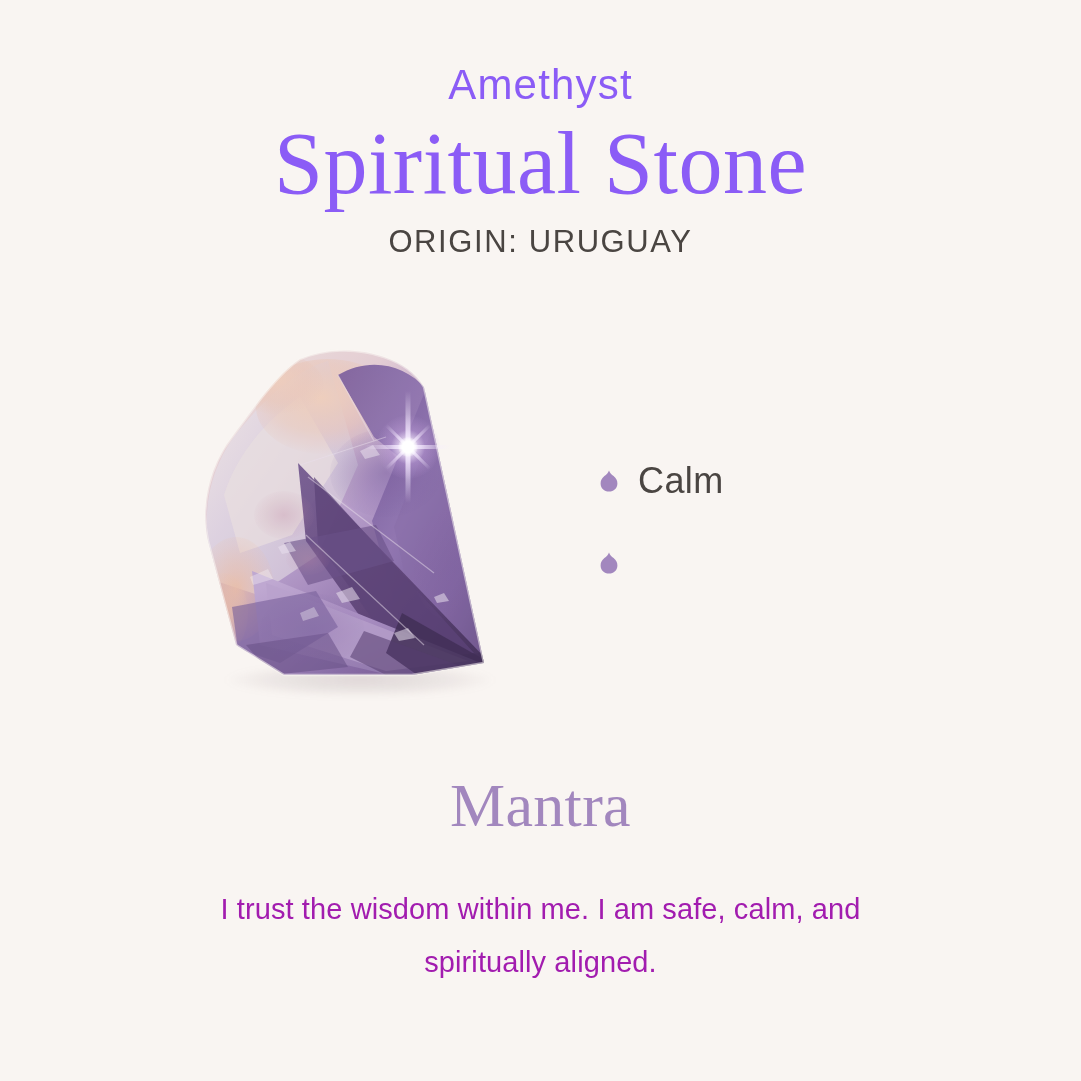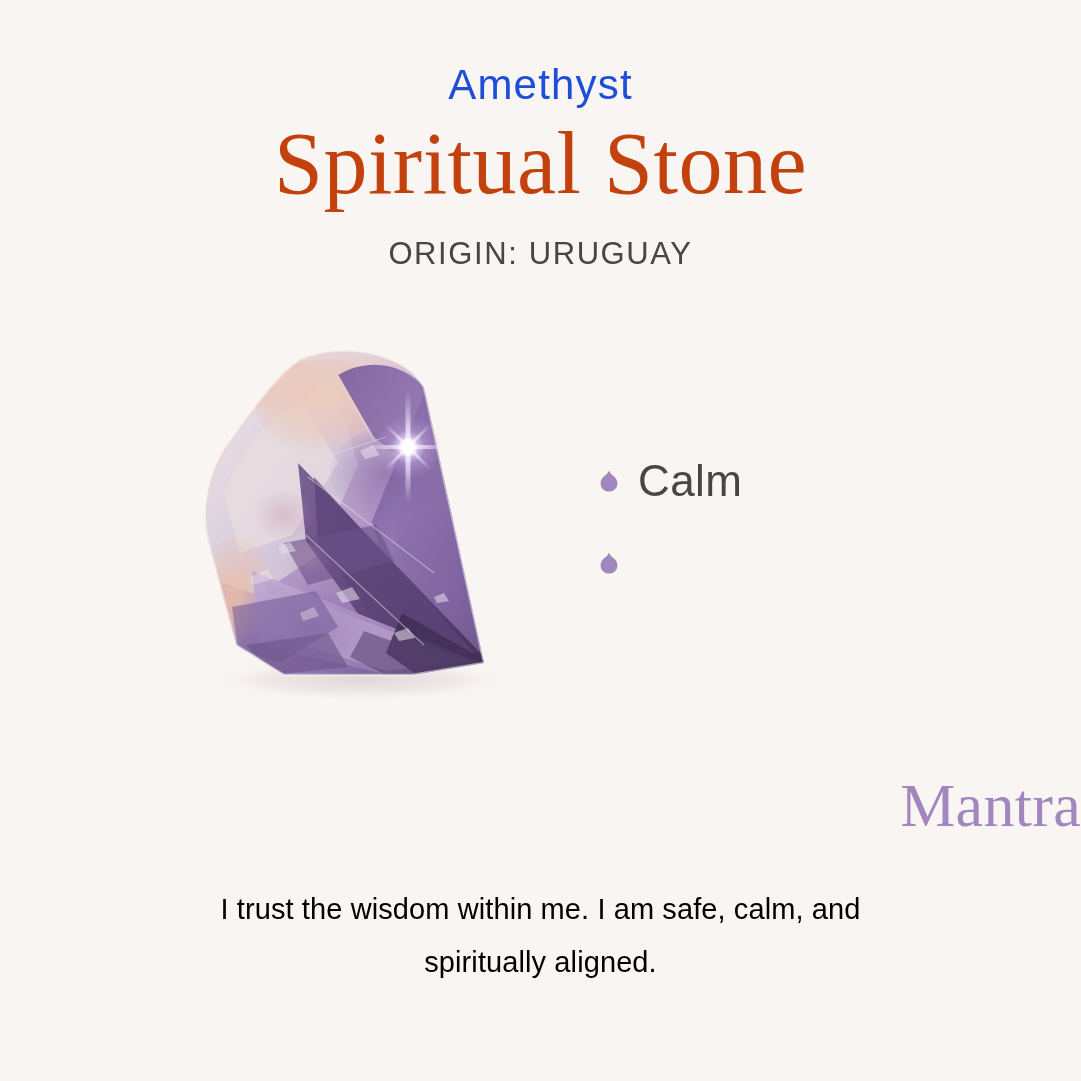--- a/index.html
+++ b/index.html
@@ -28,34 +28,34 @@
     left: 0;
     width: 1081px;
     text-align: center;
   }
   .stone-name {
     margin-top: 62px;
     font-family: "Liberation Sans", sans-serif;
     font-weight: 300;
     font-size: 42px;
     letter-spacing: 1.2px;
-    color: #1d4ed8;
+    color: #8b5cf6;
     line-height: 1.1;
   }
   .stone-title {
     margin-top: 8px;
     font-family: "Liberation Serif", serif;
     font-weight: 400;
     font-size: 88px;
     letter-spacing: 0.5px;
-    color: #c2410c;
+    color: #8b5cf6;
     line-height: 1.08;
   }
   .stone-origin {
-    margin-top: 26px;
+    margin-top: 14px;
     font-family: "Liberation Sans", sans-serif;
     font-weight: 300;
     font-size: 31px;
     letter-spacing: 1.6px;
     color: #4a4542;
     line-height: 1.1;
   }
 
   
   .middle {
@@ -150,21 +150,21 @@
     width: 26px;
     height: 28px;
     flex: 0 0 26px;
     display: flex;
     align-items: center;
     justify-content: flex-start;
   }
   .prop-label {
     font-family: "Liberation Sans", sans-serif;
     font-weight: 300;
-    font-size: 44px;
+    font-size: 36px;
     letter-spacing: 0.4px;
     color: #4a4542;
     margin-left: 12px;
     line-height: 1;
   }
 
   
   .mantra {
     position: absolute;
     top: 770px;
@@ -172,30 +172,29 @@
     width: 1081px;
     text-align: center;
   }
   .mantra-heading {
     font-family: "Liberation Serif", serif;
     font-weight: 400;
     font-size: 62px;
     color: #a287be;
     line-height: 1.15;
     letter-spacing: 0.3px;
-    text-align: right;
   }
   .mantra-text {
     margin: 42px auto 0;
     width: 700px;
     font-family: "Liberation Sans", sans-serif;
     font-weight: 300;
     font-size: 29px;
     line-height: 1.82;
-    color: #000000;
+    color: #a21caf;
     letter-spacing: 0.1px;
   }
 </style>
 </head>
 <body>
 
 <div class="card">
 
   <div class="header">
     <div class="stone-name">Amethyst</div>

